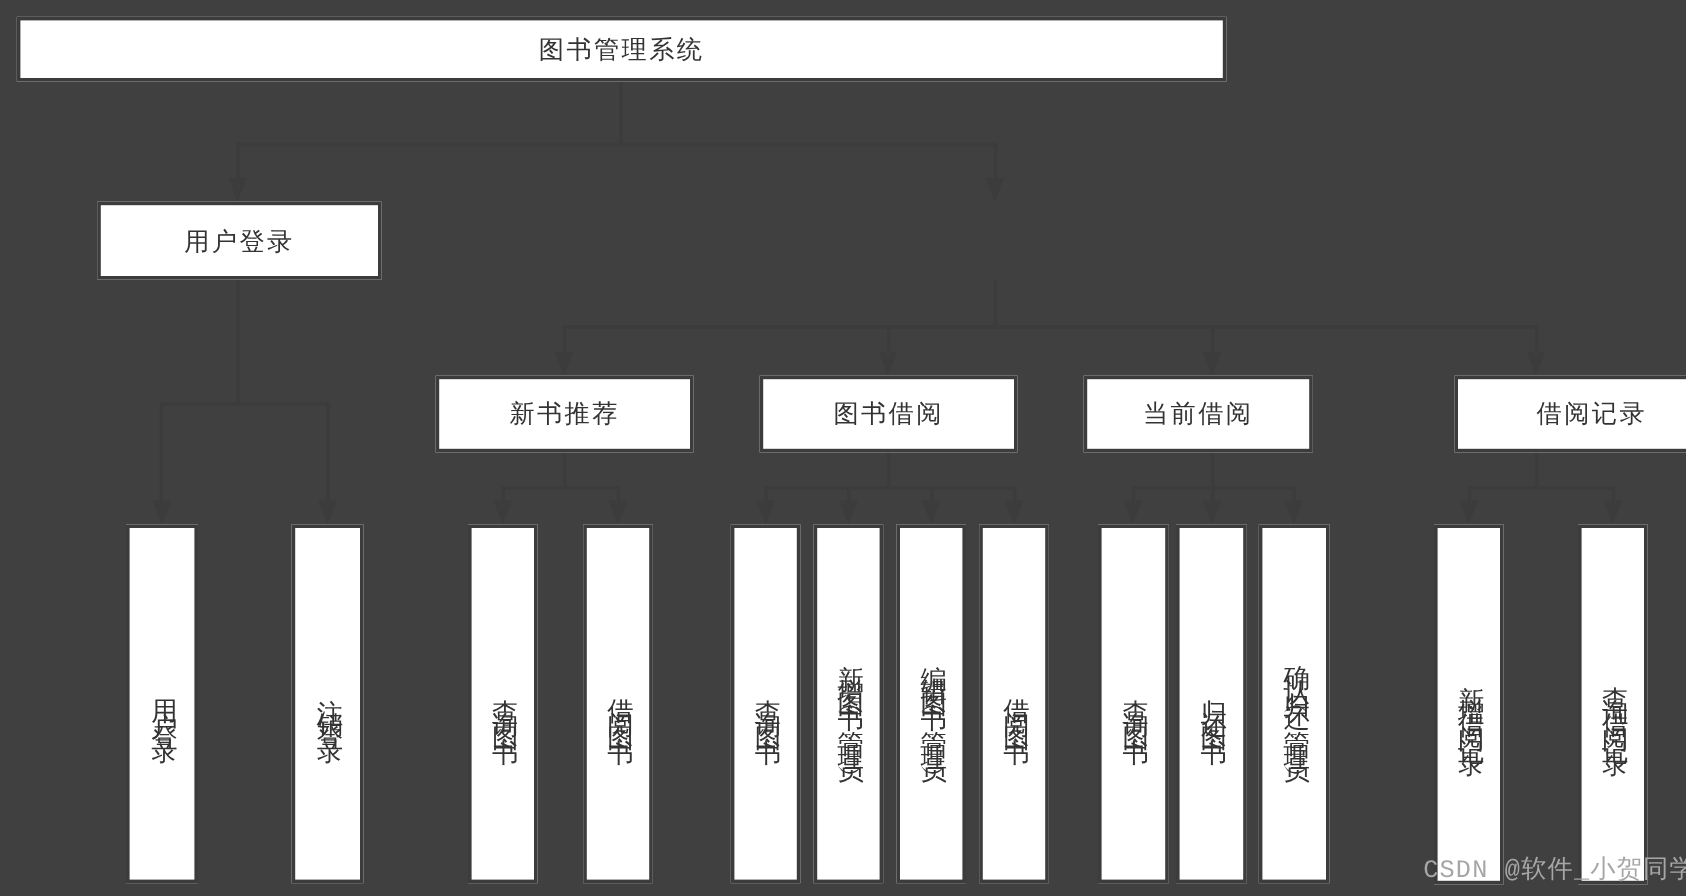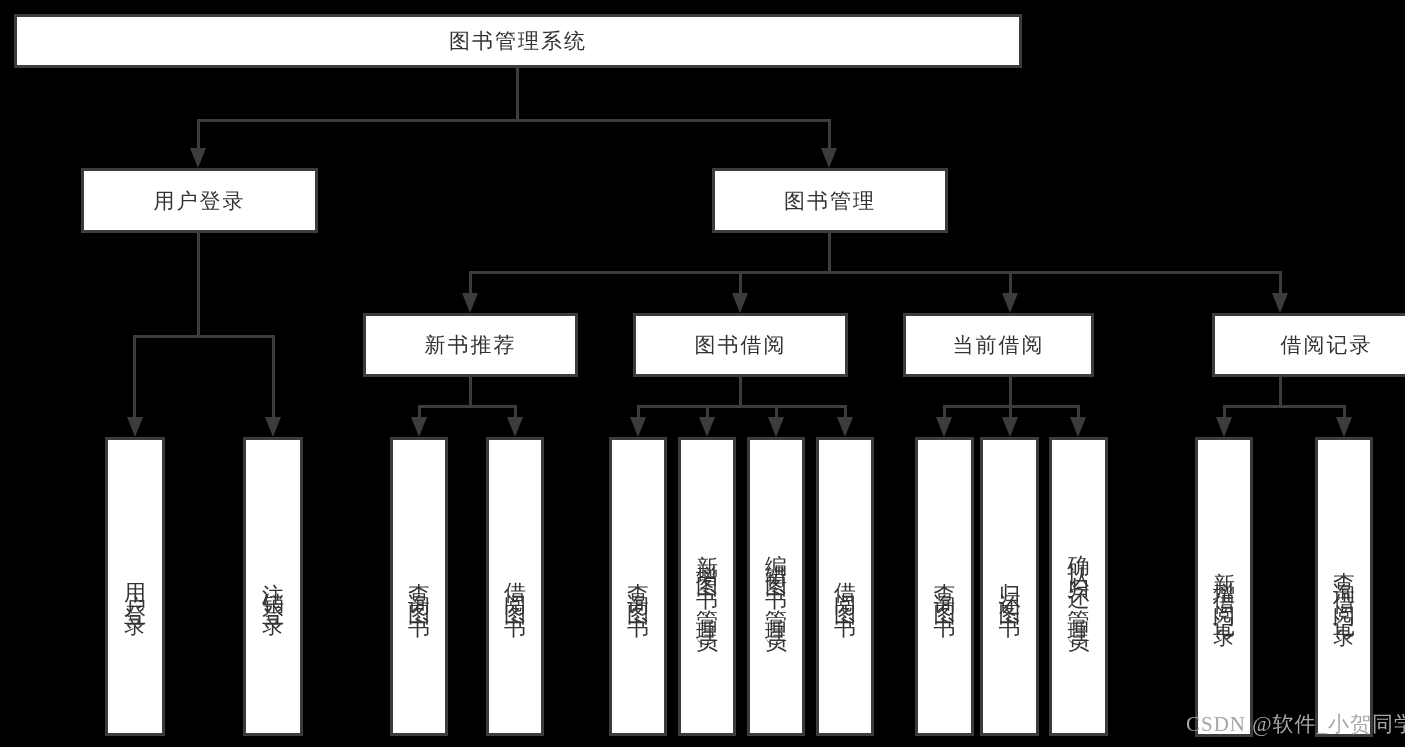--- a/index.html
+++ b/index.html
@@ -1,18 +1,18 @@
 <!DOCTYPE html>
 <html><head>
 <meta charset="utf-8">
 <style>
   html,body{margin:0;padding:0;background:#ffffff;}
   .canvas{
-    position:relative;width:1405px;height:747px;background:#000000;overflow:hidden;
-    font-family:Liberation Serif, serif;
+    position:relative;width:1405px;height:747px;background:#404040;overflow:hidden;
+    font-family:Liberation Mono, monospace;
   }
   .node{
     position:absolute;box-sizing:border-box;border:3px solid #3c3c3c;background:#ffffff;
     display:flex;align-items:center;justify-content:center;color:#333333;z-index:2;
   }
   .node.h span{font-size:21px;letter-spacing:2px;white-space:nowrap;}
   .node.v span{
     writing-mode:vertical-rl;text-orientation:mixed;
     font-size:22px;letter-spacing:11px;line-height:1;white-space:nowrap;
   }
@@ -38,23 +38,20 @@
 
   <div class="line" style="left:516px;top:68px;width:3px;height:52px"></div>
   <div class="line" style="left:197px;top:119px;width:634px;height:3px"></div>
   <div class="line" style="left:197px;top:119px;width:3px;height:33px"></div>
   <div class="arrow" style="left:190px;top:148px"></div>
   <div class="line" style="left:828px;top:119px;width:3px;height:33px"></div>
   <div class="arrow" style="left:821px;top:148px"></div>
 
   <div class="node h" style="left:81px;top:168px;width:237px;height:65px">
     <span>用户登录</span>
-  </div>
-  <div class="node h" style="left:712px;top:168px;width:236px;height:65px">
-    <span>图书管理</span>
   </div>
 
   <div class="line" style="left:197px;top:233px;width:3px;height:103px"></div>
   <div class="line" style="left:134px;top:335px;width:141px;height:3px"></div>
   <div class="line" style="left:133px;top:335px;width:3px;height:86px"></div>
   <div class="arrow" style="left:127px;top:417px"></div>
   <div class="line" style="left:272px;top:335px;width:3px;height:86px"></div>
   <div class="arrow" style="left:265px;top:417px"></div>
 
   <div class="line" style="left:828px;top:233px;width:3px;height:39px"></div>

